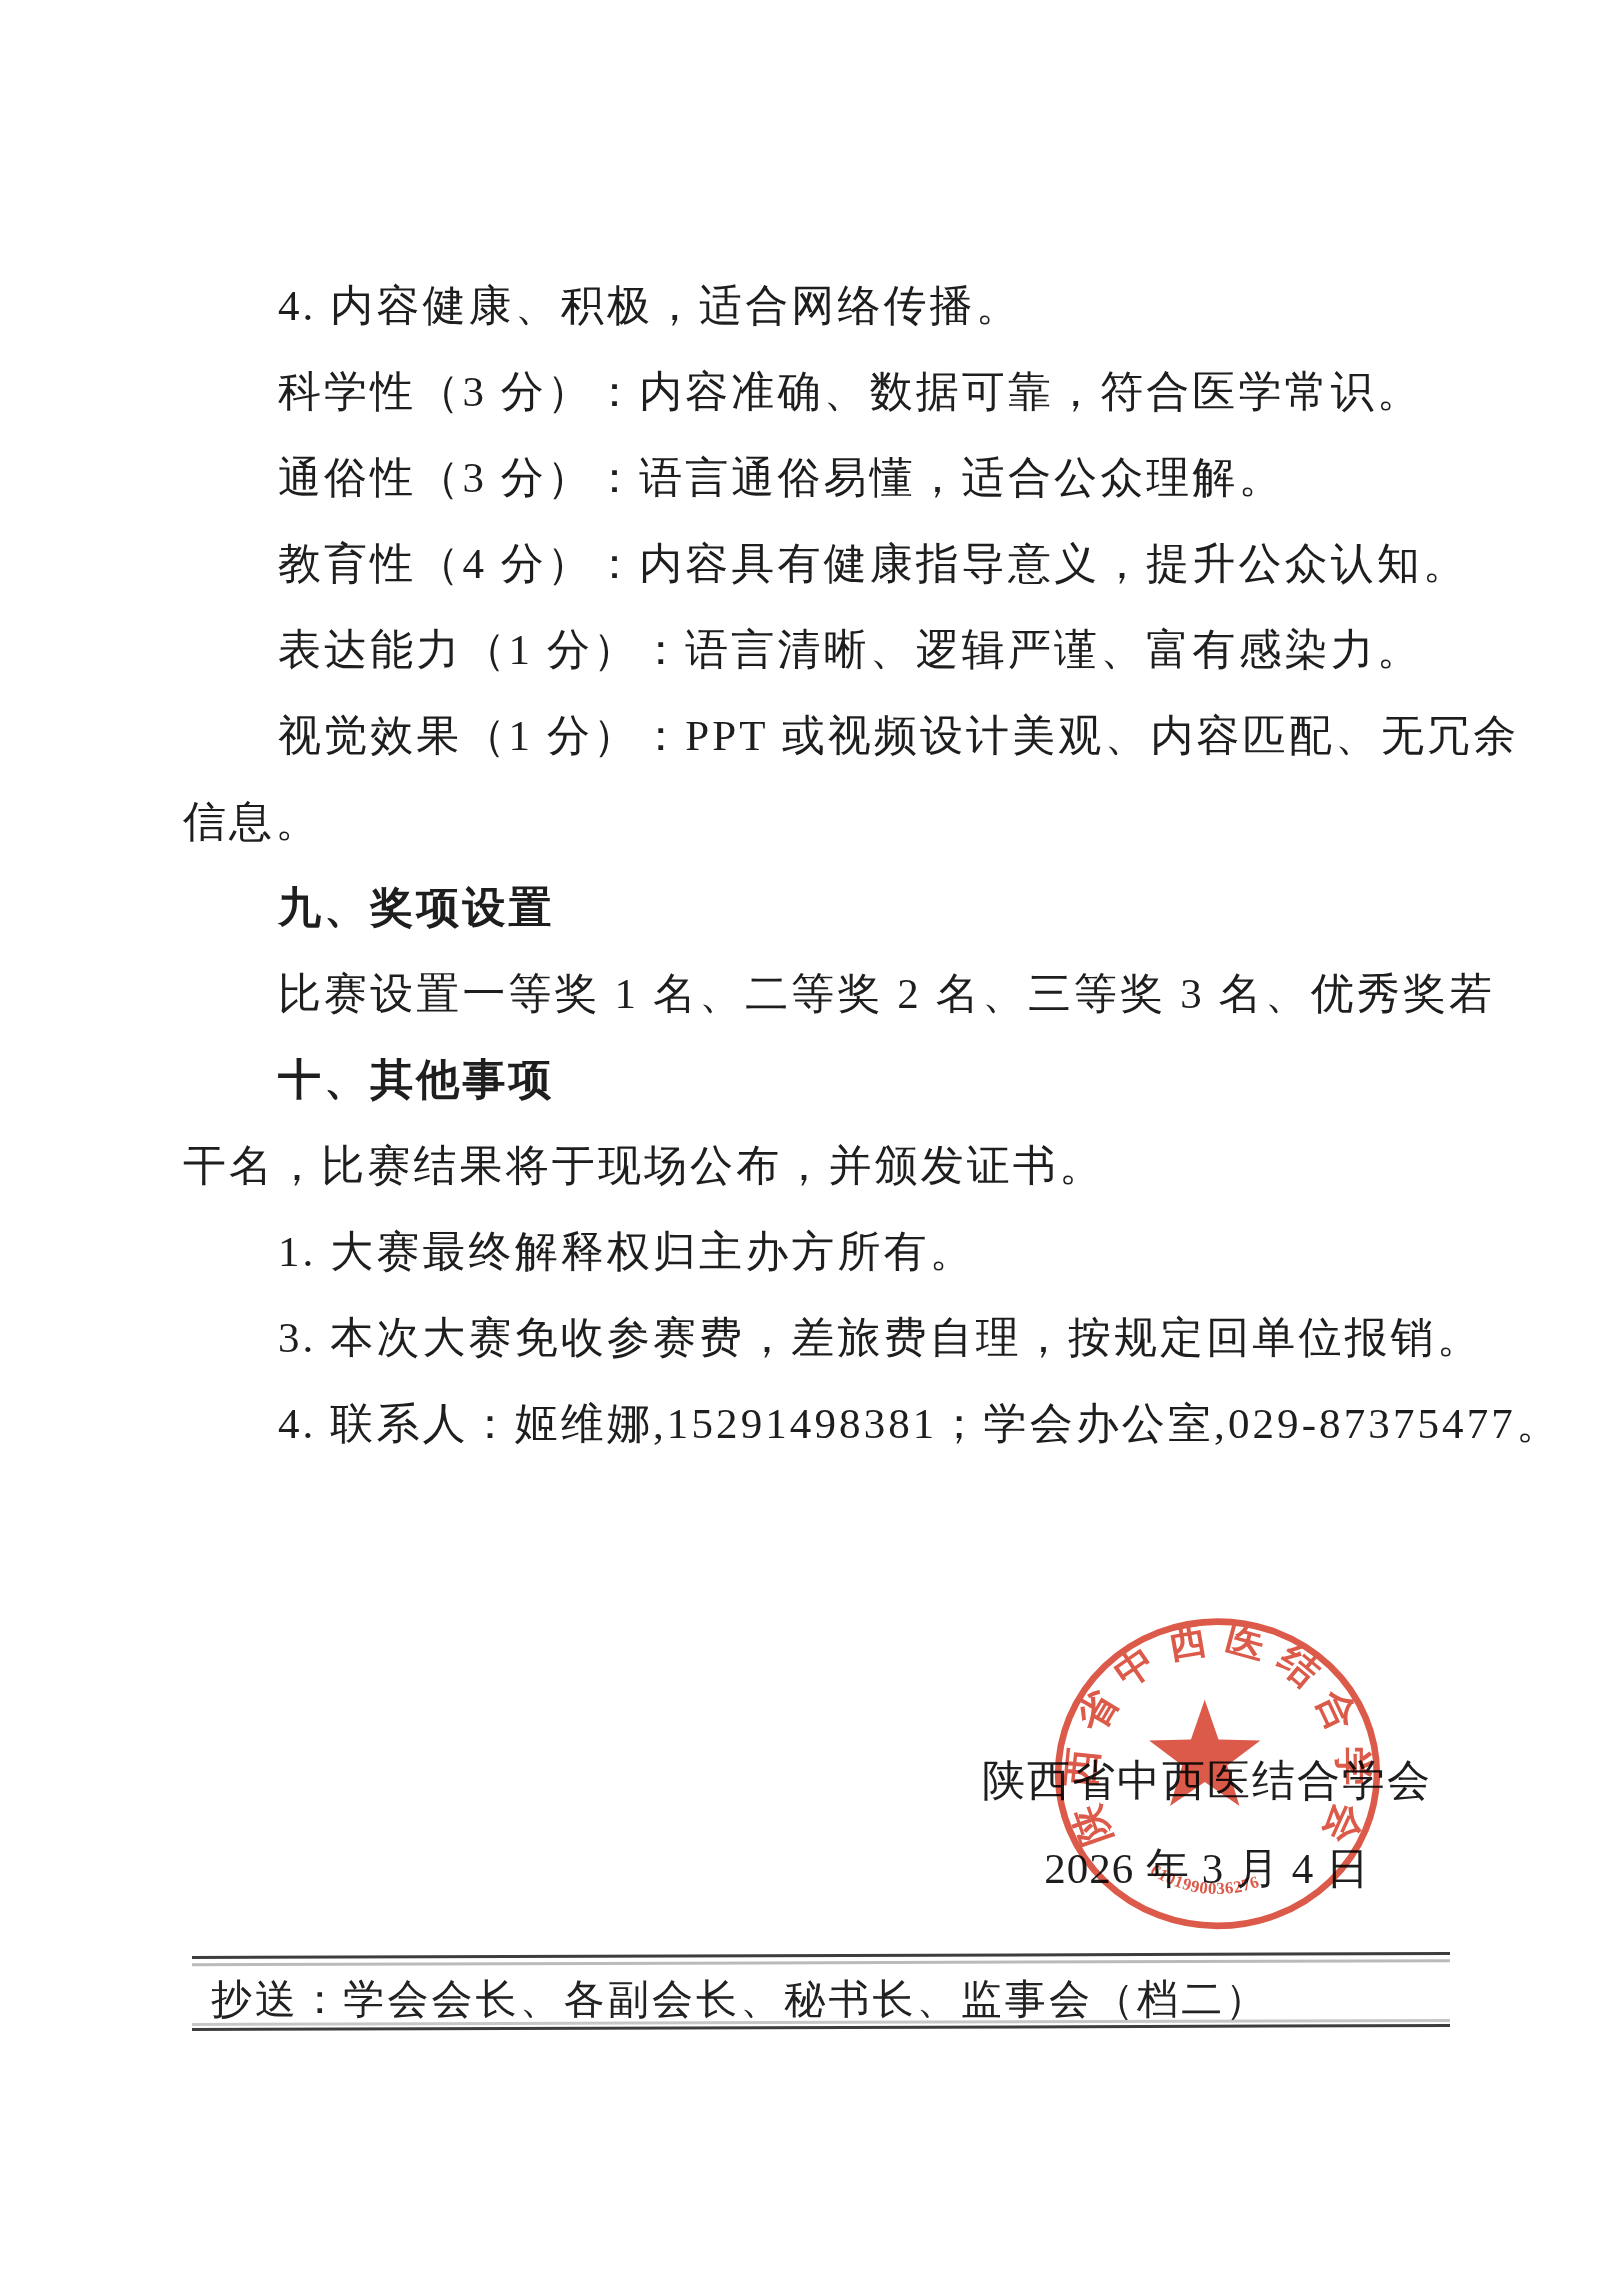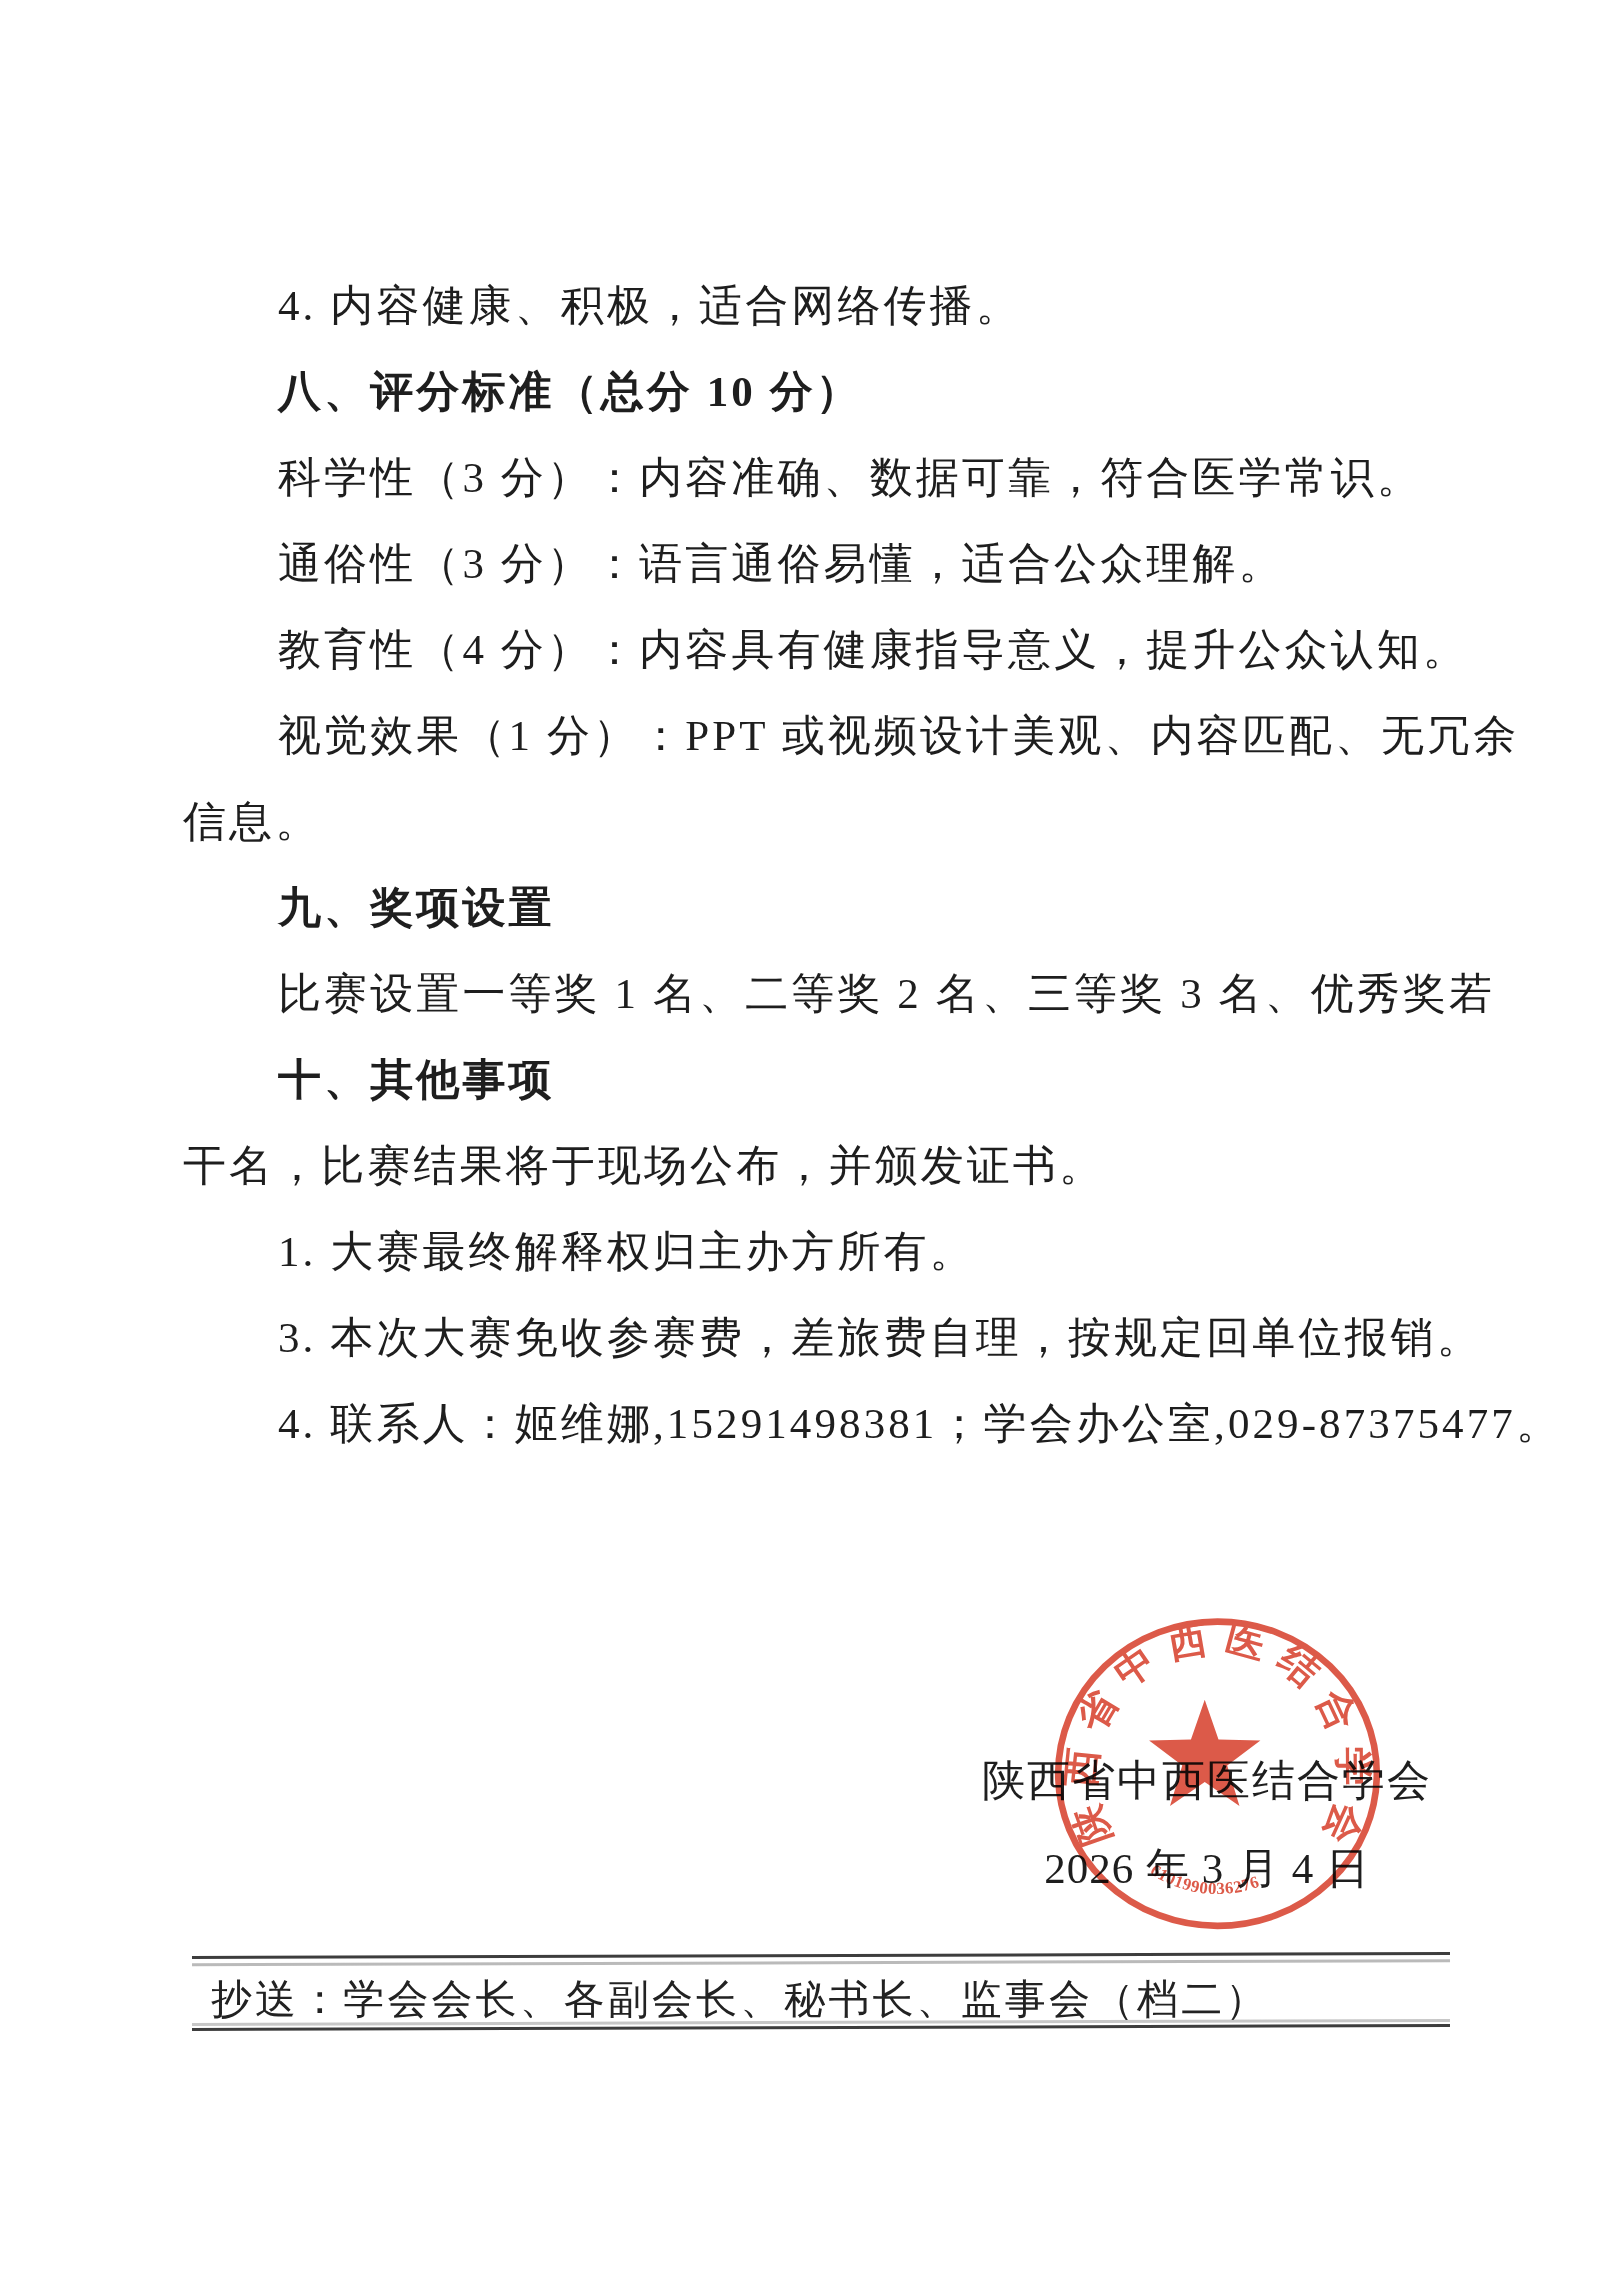--- a/index.html
+++ b/index.html
@@ -75,24 +75,24 @@
     color:#222;
   }
 </style>
 </head>
 <body>
 
 <div class="page">
 
   <main class="body-text">
     <p class="ln indent">4. 内容健康、积极，适合网络传播。</p>
-    <p class="ln indent bold">八、评分标准（总分 10 分）</p>
     <p class="ln indent">科学性（3 分）：内容准确、数据可靠，符合医学常识。</p>
     <p class="ln indent">通俗性（3 分）：语言通俗易懂，适合公众理解。</p>
     <p class="ln indent">教育性（4 分）：内容具有健康指导意义，提升公众认知。</p>
+    <p class="ln indent">表达能力（1 分）：语言清晰、逻辑严谨、富有感染力。</p>
     <p class="ln indent">视觉效果（1 分）：PPT 或视频设计美观、内容匹配、无冗余</p>
     <p class="ln">信息。</p>
     <p class="ln indent bold">九、奖项设置</p>
     <p class="ln indent">比赛设置一等奖 1 名、二等奖 2 名、三等奖 3 名、优秀奖若</p>
     <p class="ln indent bold">十、其他事项</p>
     <p class="ln">干名，比赛结果将于现场公布，并颁发证书。</p>
     <p class="ln indent">1. 大赛最终解释权归主办方所有。</p>
     <p class="ln indent">3. 本次大赛免收参赛费，差旅费自理，按规定回单位报销。</p>
     <p class="ln indent">4. 联系人：姬维娜,15291498381；学会办公室,029-87375477。</p>
   </main>

